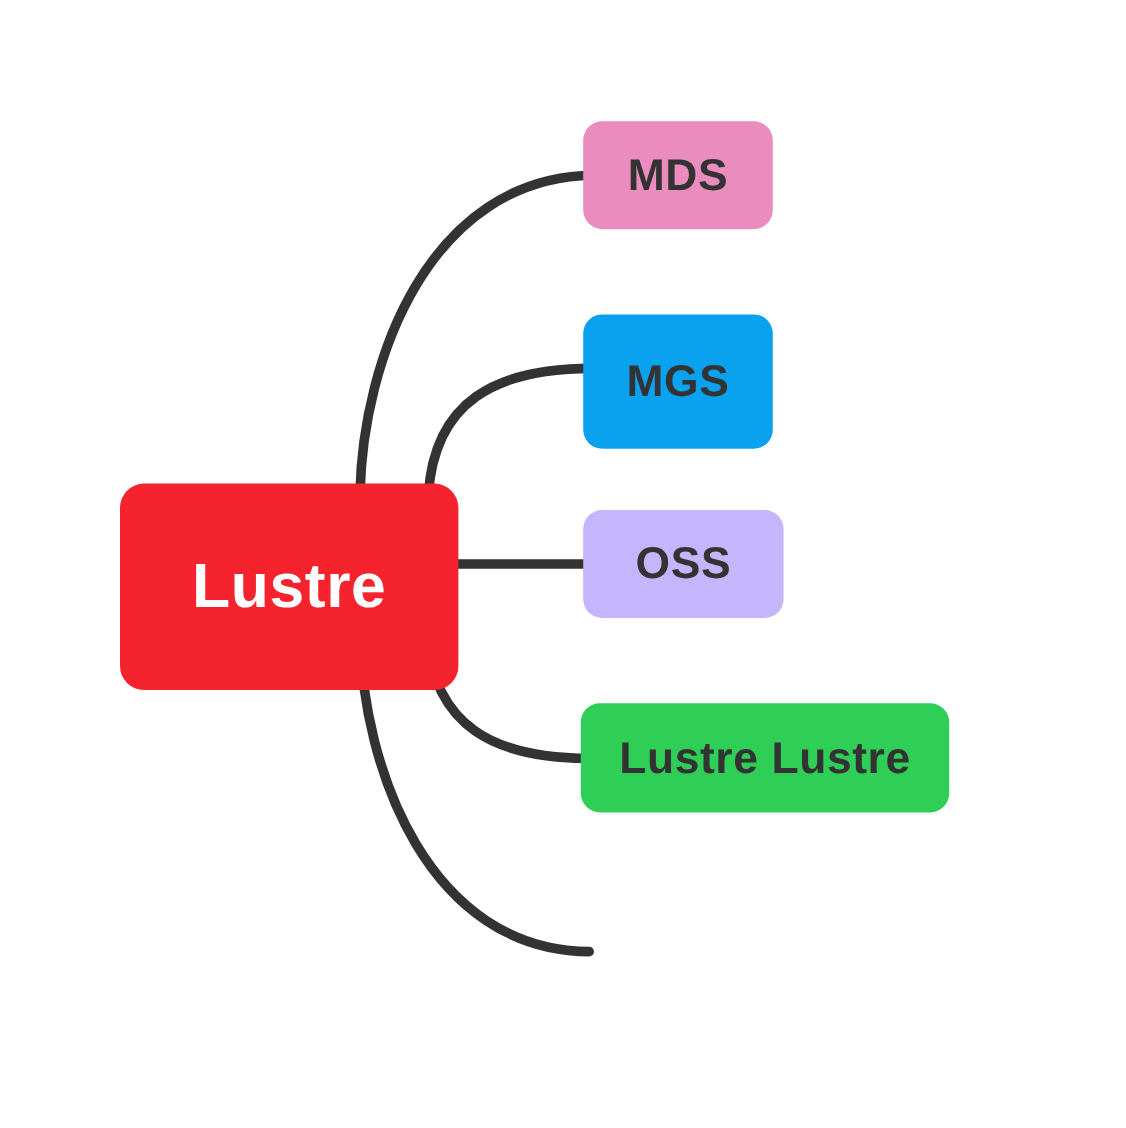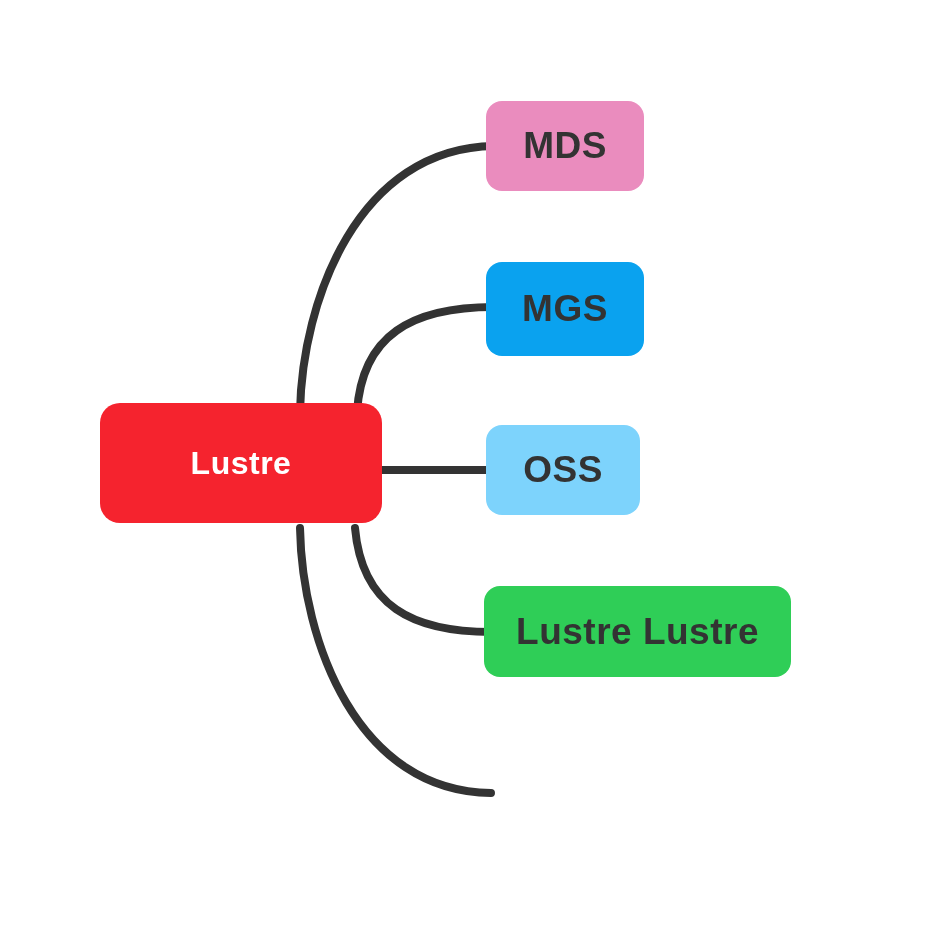--- a/index.html
+++ b/index.html
@@ -52,33 +52,33 @@
 <div class="canvas" style="background: rgb(255, 255, 255);">
 
   <svg class="edge-layer" viewBox="0 0 938 940" aria-hidden="true">
     <path d="M 300 412 C 302 300 358 148 494 146" stroke="#333333" stroke-width="8"></path>
     <path d="M 357 412 C 362 335 412 307 494 307" stroke="#333333" stroke-width="8"></path>
     <path d="M 376 470 L 494 470" stroke="#333333" stroke-width="8"></path>
     <path d="M 355 528 C 362 606 412 632 492 632" stroke="#333333" stroke-width="8"></path>
     <path d="M 300 528 C 302 642 358 792 491 793" stroke="#333333" stroke-width="8"></path>
   </svg>
 
-  <div class="node root" style="left: 100px; top: 403px; width: 282px; height: 120px; background: rgb(245, 35, 46); color: rgb(255, 255, 255); border-radius: 20px; font-size: 32px;">
+  <div class="node root" style="left: 100px; top: 403px; width: 282px; height: 172px; background: rgb(245, 35, 46); color: rgb(255, 255, 255); border-radius: 20px; font-size: 52px;">
     <span class="label">Lustre</span>
   </div>
 
   <div class="node" style="left: 486px; top: 101px; width: 158px; height: 90px; background: rgb(234, 140, 190); color: rgb(51, 51, 51); border-radius: 16px; font-size: 37px;">
     <span class="label">MDS</span>
   </div>
 
-  <div class="node" style="left: 486px; top: 262px; width: 158px; height: 94px; background: rgb(10, 162, 239); color: rgb(51, 51, 51); border-radius: 16px; font-size: 37px;">
+  <div class="node" style="left: 486px; top: 262px; width: 158px; height: 112px; background: rgb(10, 162, 239); color: rgb(51, 51, 51); border-radius: 16px; font-size: 37px;">
     <span class="label">MGS</span>
   </div>
 
-  <div class="node" style="left: 486px; top: 425px; width: 154px; height: 90px; background: #7dd3fc; color: rgb(51, 51, 51); border-radius: 16px; font-size: 37px;">
+  <div class="node" style="left: 486px; top: 425px; width: 167px; height: 90px; background: #c4b5fd; color: rgb(51, 51, 51); border-radius: 16px; font-size: 37px;">
     <span class="label">OSS</span>
   </div>
 
   <div class="node" style="left: 484px; top: 586px; width: 307px; height: 91px; background: rgb(47, 206, 87); color: rgb(51, 51, 51); border-radius: 16px; font-size: 37px;">
     <span class="label">Lustre Lustre</span>
   </div>
 
 
 </div>
 

